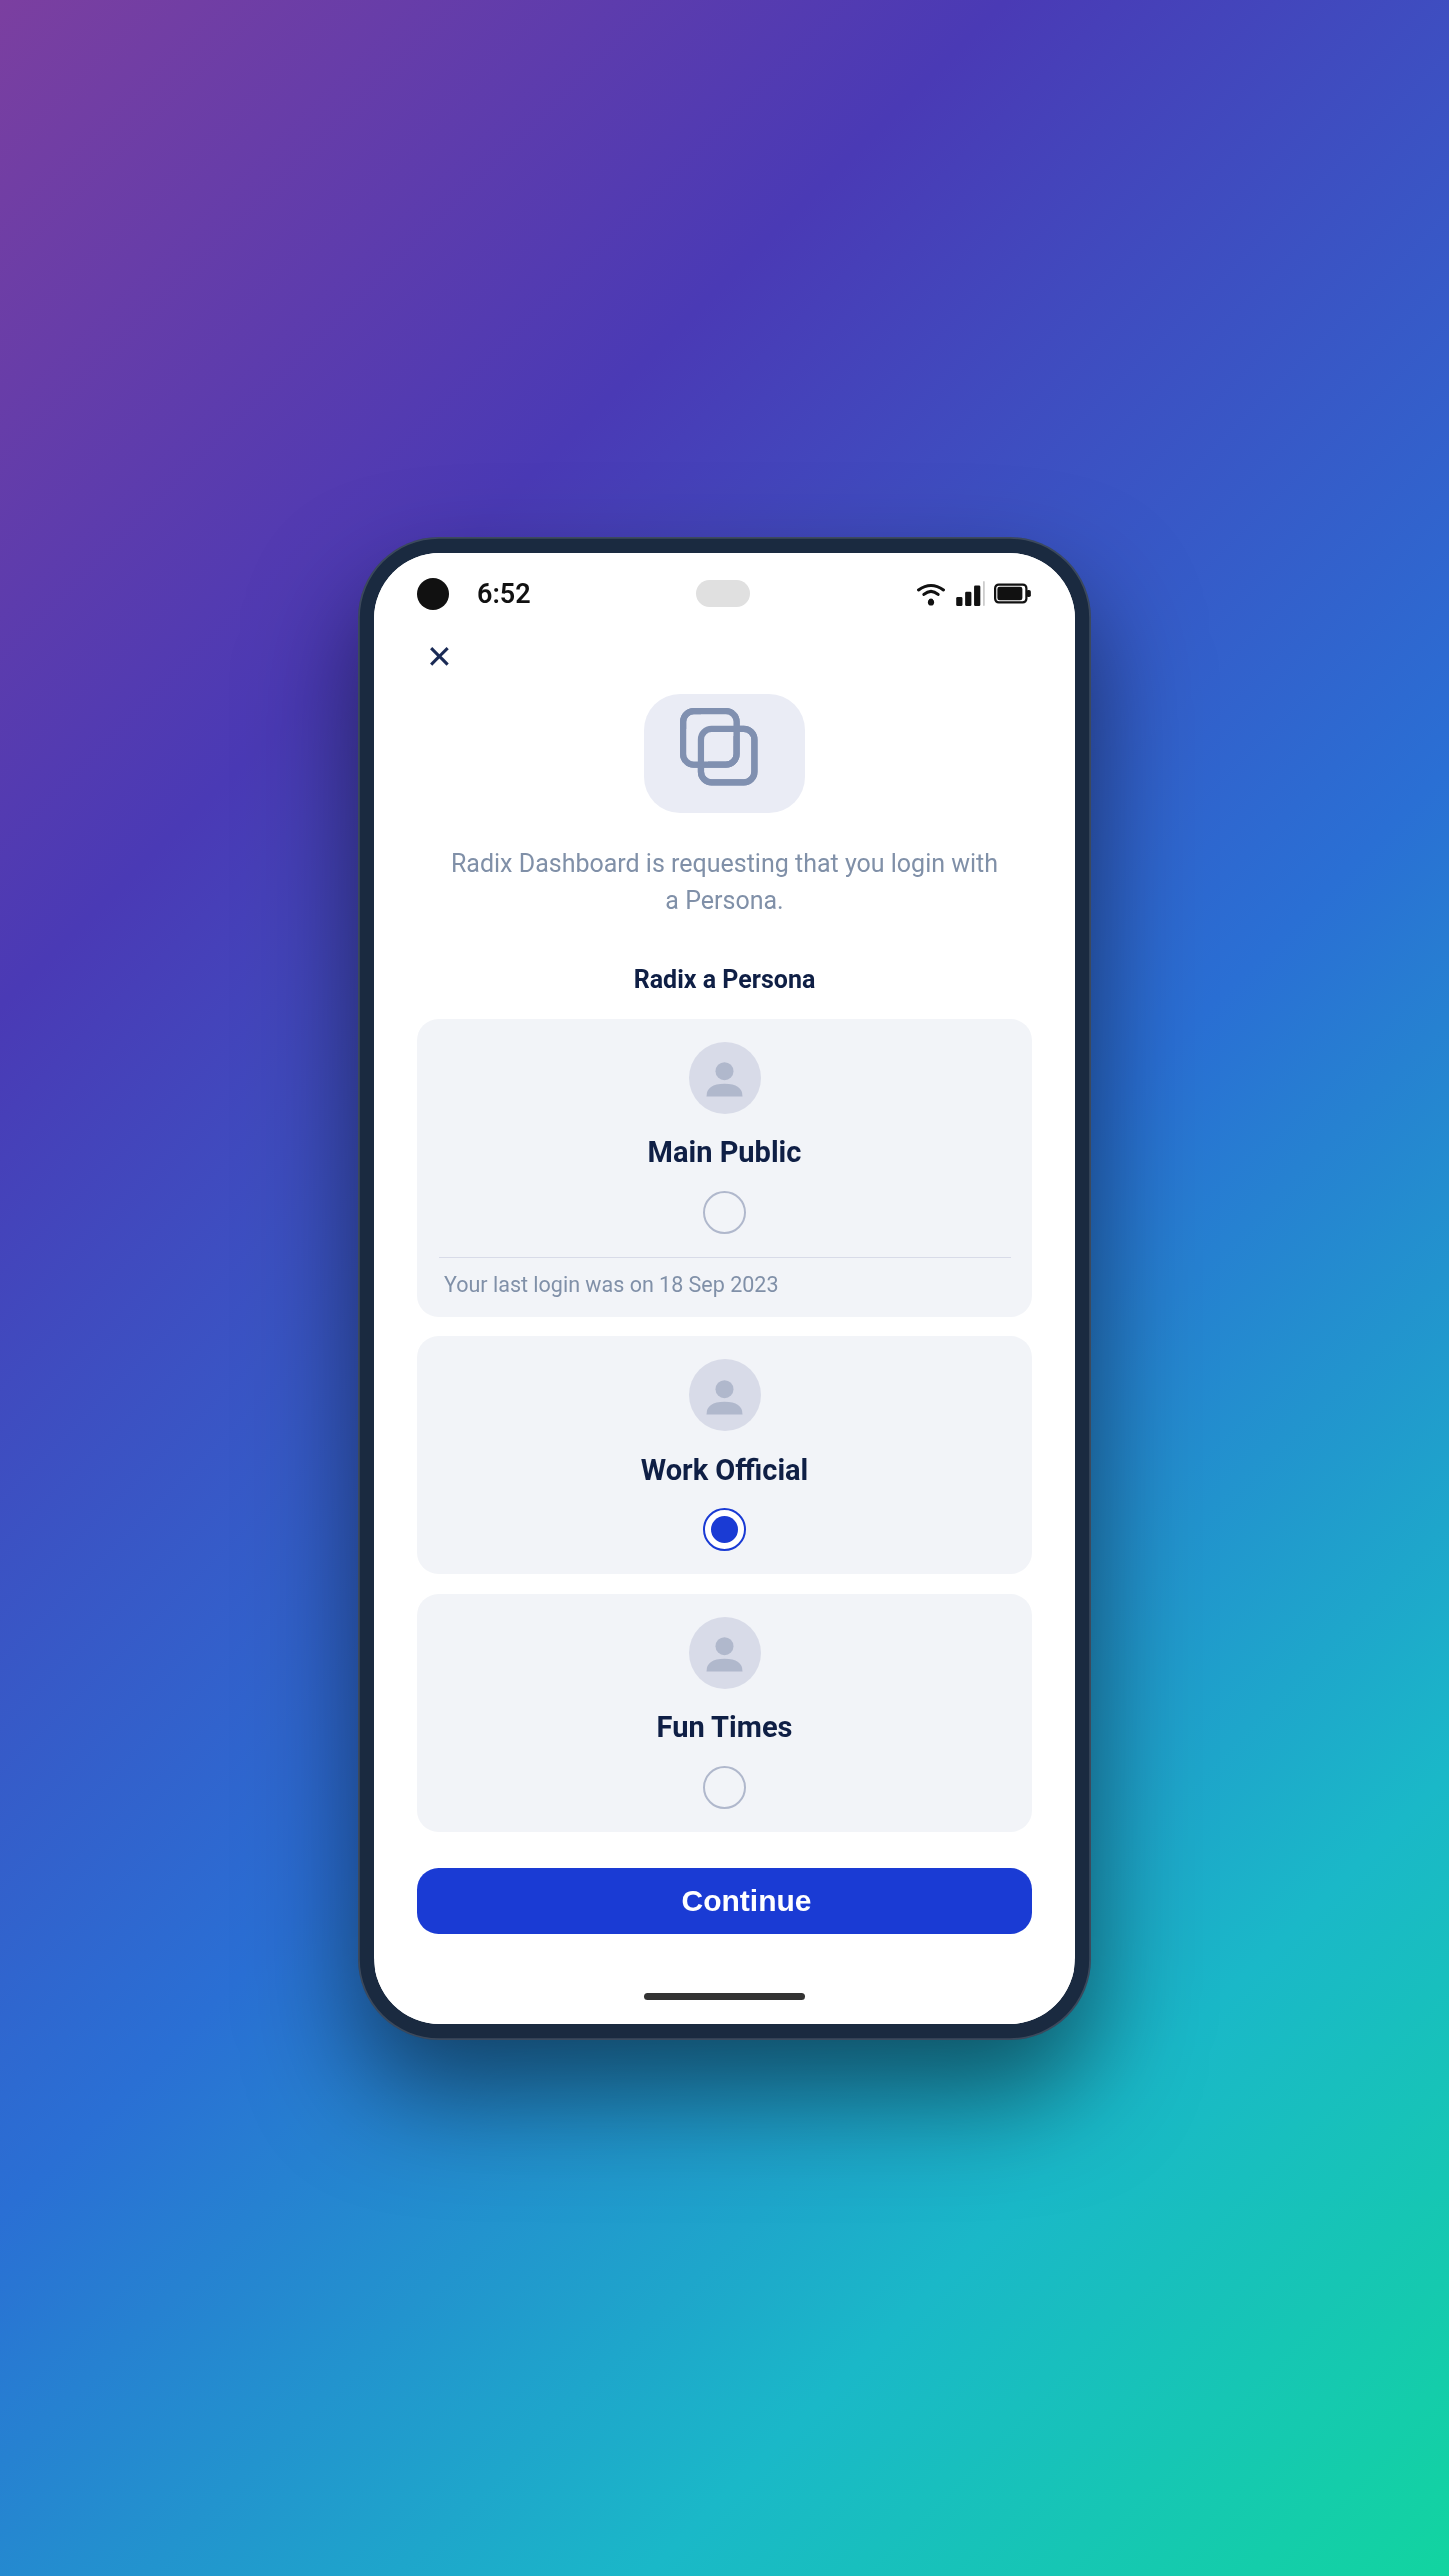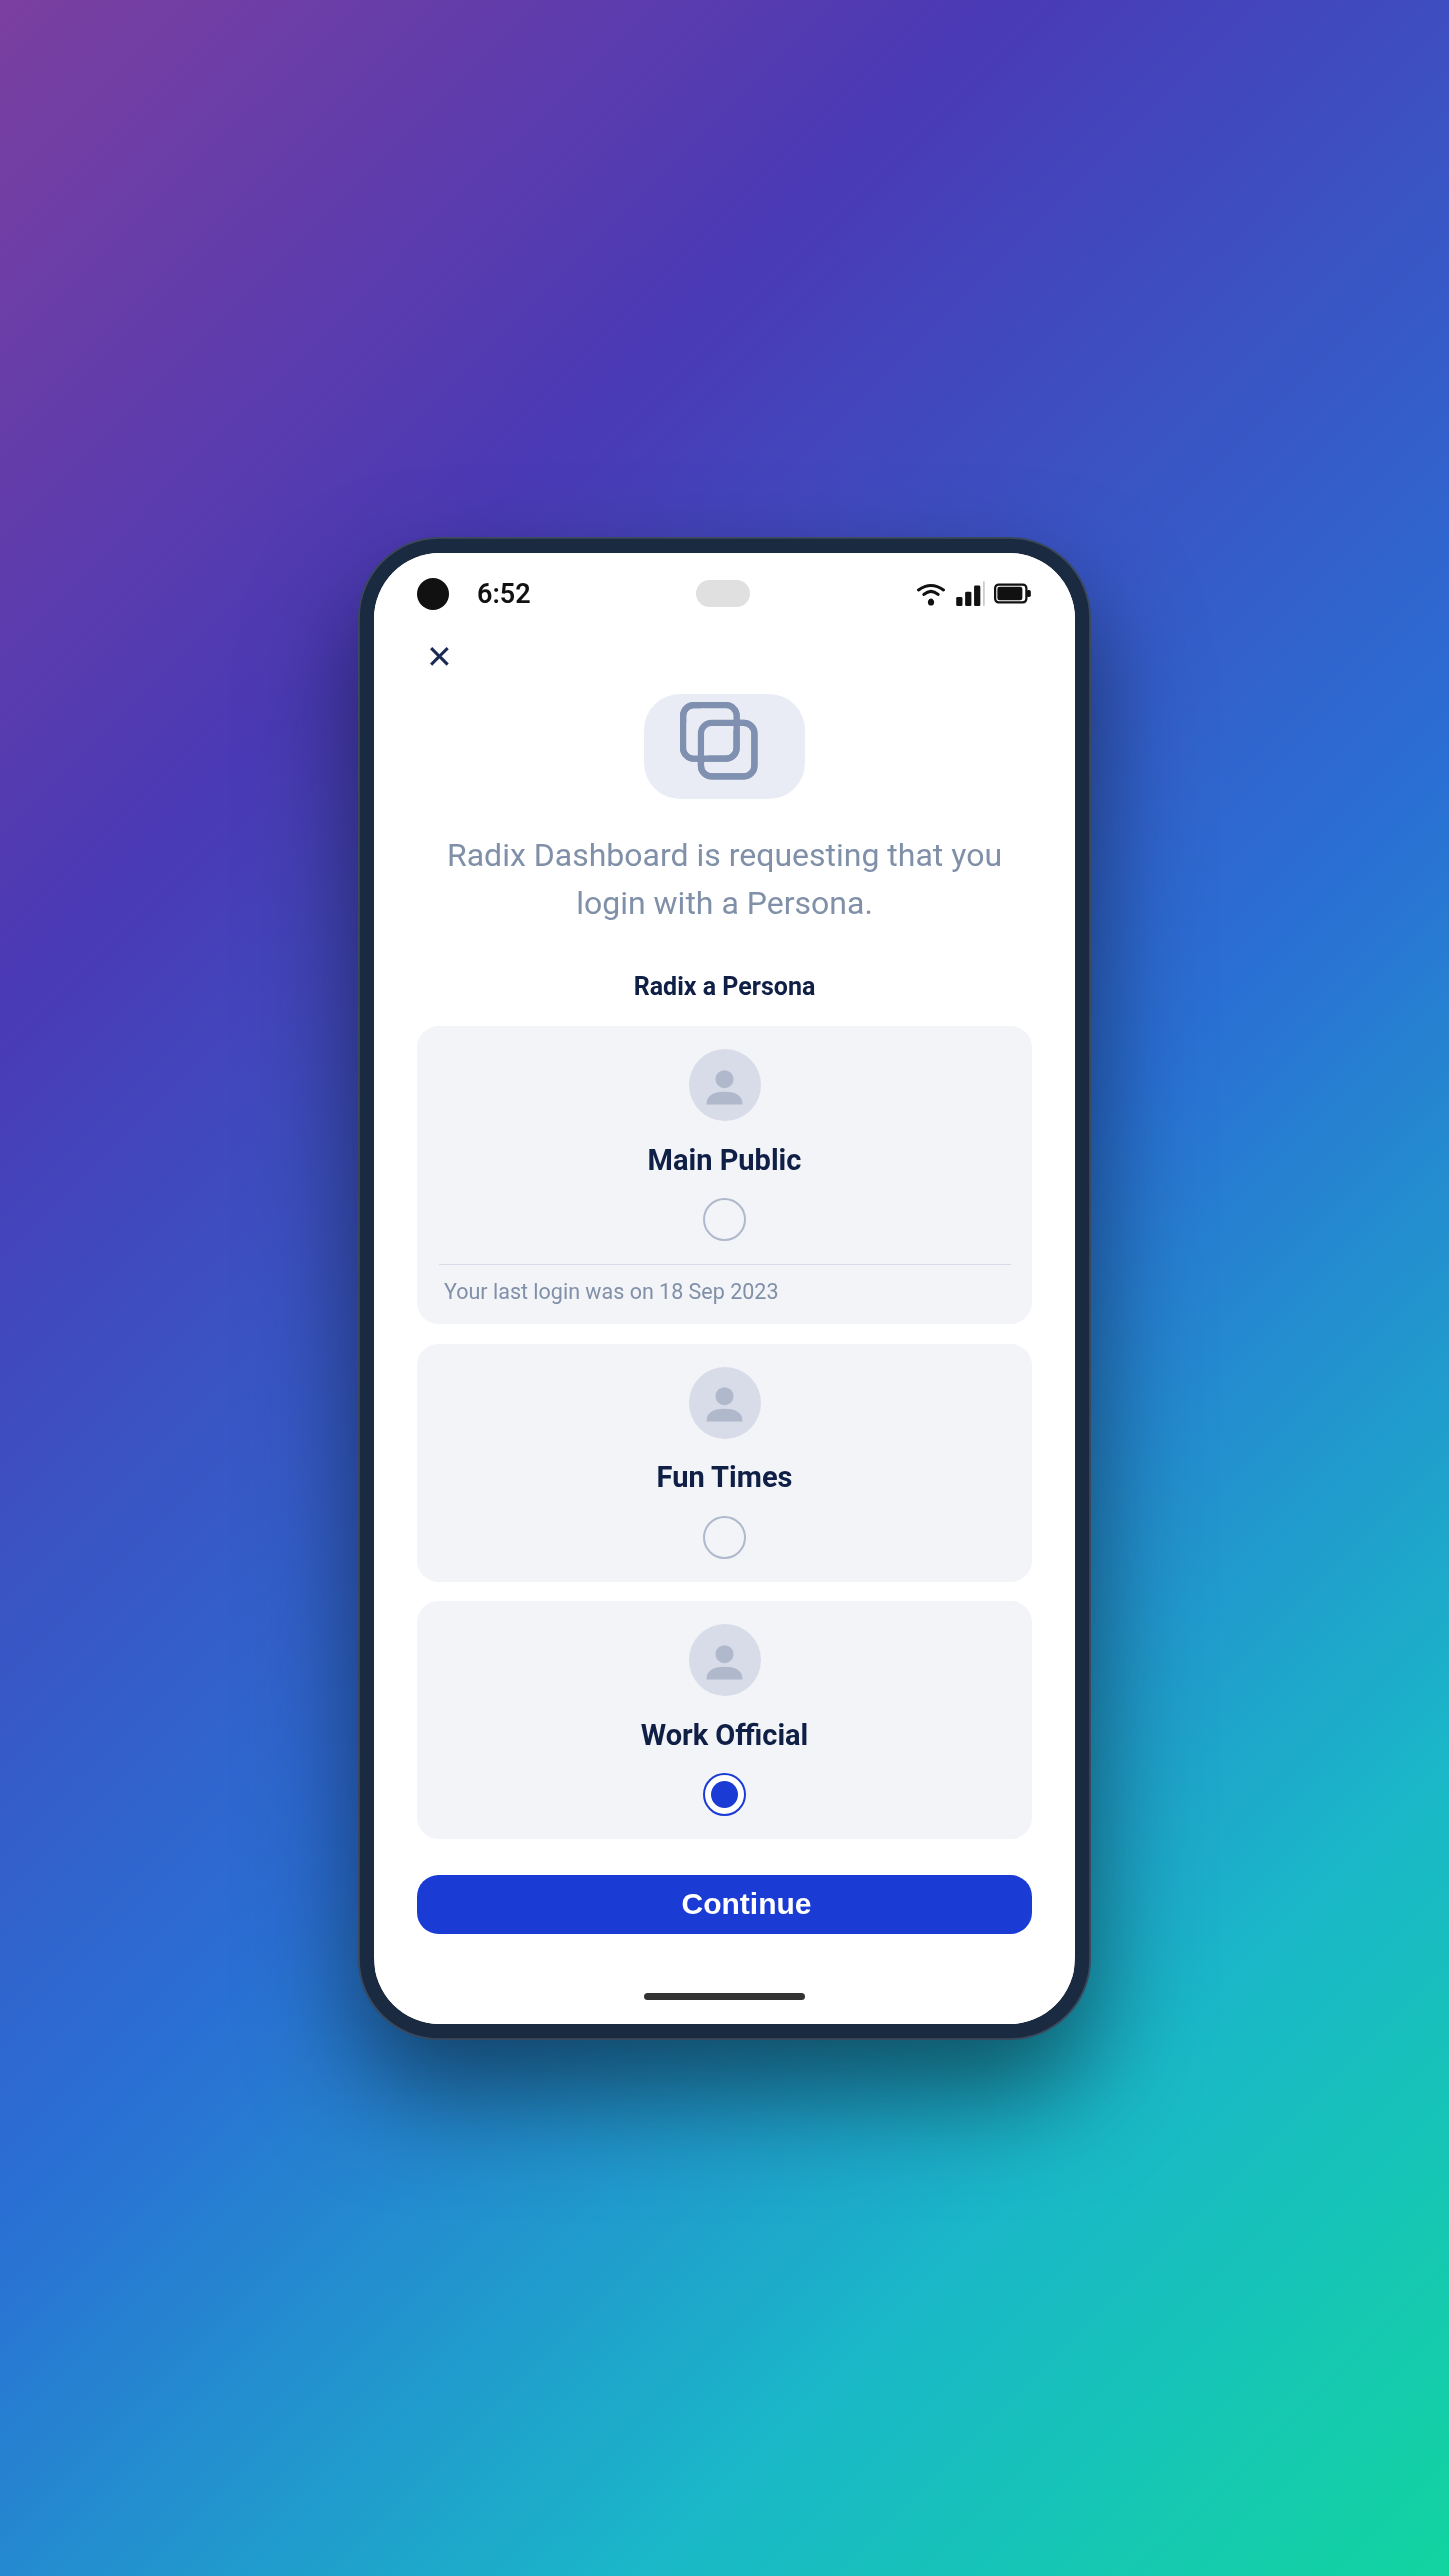--- a/index.html
+++ b/index.html
@@ -120,21 +120,21 @@
 
     .page-title {
       font-size: 52px;
       font-weight: 800;
       color: #0f1f45;
       text-align: center;
       margin-bottom: 25px;
     }
 
     .page-subtitle {
-      font-size: 32px;
+      font-size: 25px;
       color: #8090a8;
       text-align: center;
       line-height: 1.5;
       margin-bottom: 45px;
       padding: 0 27px;
     }
 
     .choose-label {
       font-size: 25px;
       font-weight: 700;
@@ -324,35 +324,35 @@
         </div>
 
         <div class="persona-card">
           <div class="persona-row">
             <div class="persona-avatar">
               <svg width="45" height="45" viewBox="0 0 50 50" fill="none">
                 <circle cx="25" cy="18" r="10" fill="#b0b8cc"></circle>
                 <path d="M5 46 Q5 32 25 32 Q45 32 45 46" fill="#b0b8cc"></path>
               </svg>
             </div>
-            <span class="persona-name">Fun Times</span>
-            <div class="radio-btn"></div>
+            <span class="persona-name">Work Official</span>
+            <div class="radio-btn selected"></div>
           </div>
         </div>
 
         <div class="persona-card">
           <div class="persona-row">
             <div class="persona-avatar">
               <svg width="45" height="45" viewBox="0 0 50 50" fill="none">
                 <circle cx="25" cy="18" r="10" fill="#b0b8cc"></circle>
                 <path d="M5 46 Q5 32 25 32 Q45 32 45 46" fill="#b0b8cc"></path>
               </svg>
             </div>
-            <span class="persona-name">Work Official</span>
-            <div class="radio-btn selected"></div>
+            <span class="persona-name">Fun Times</span>
+            <div class="radio-btn"></div>
           </div>
         </div>
 
       </div>
 
       <button class="continue-btn">Continue</button>
 
     </div>
 
     <div class="home-bar">

